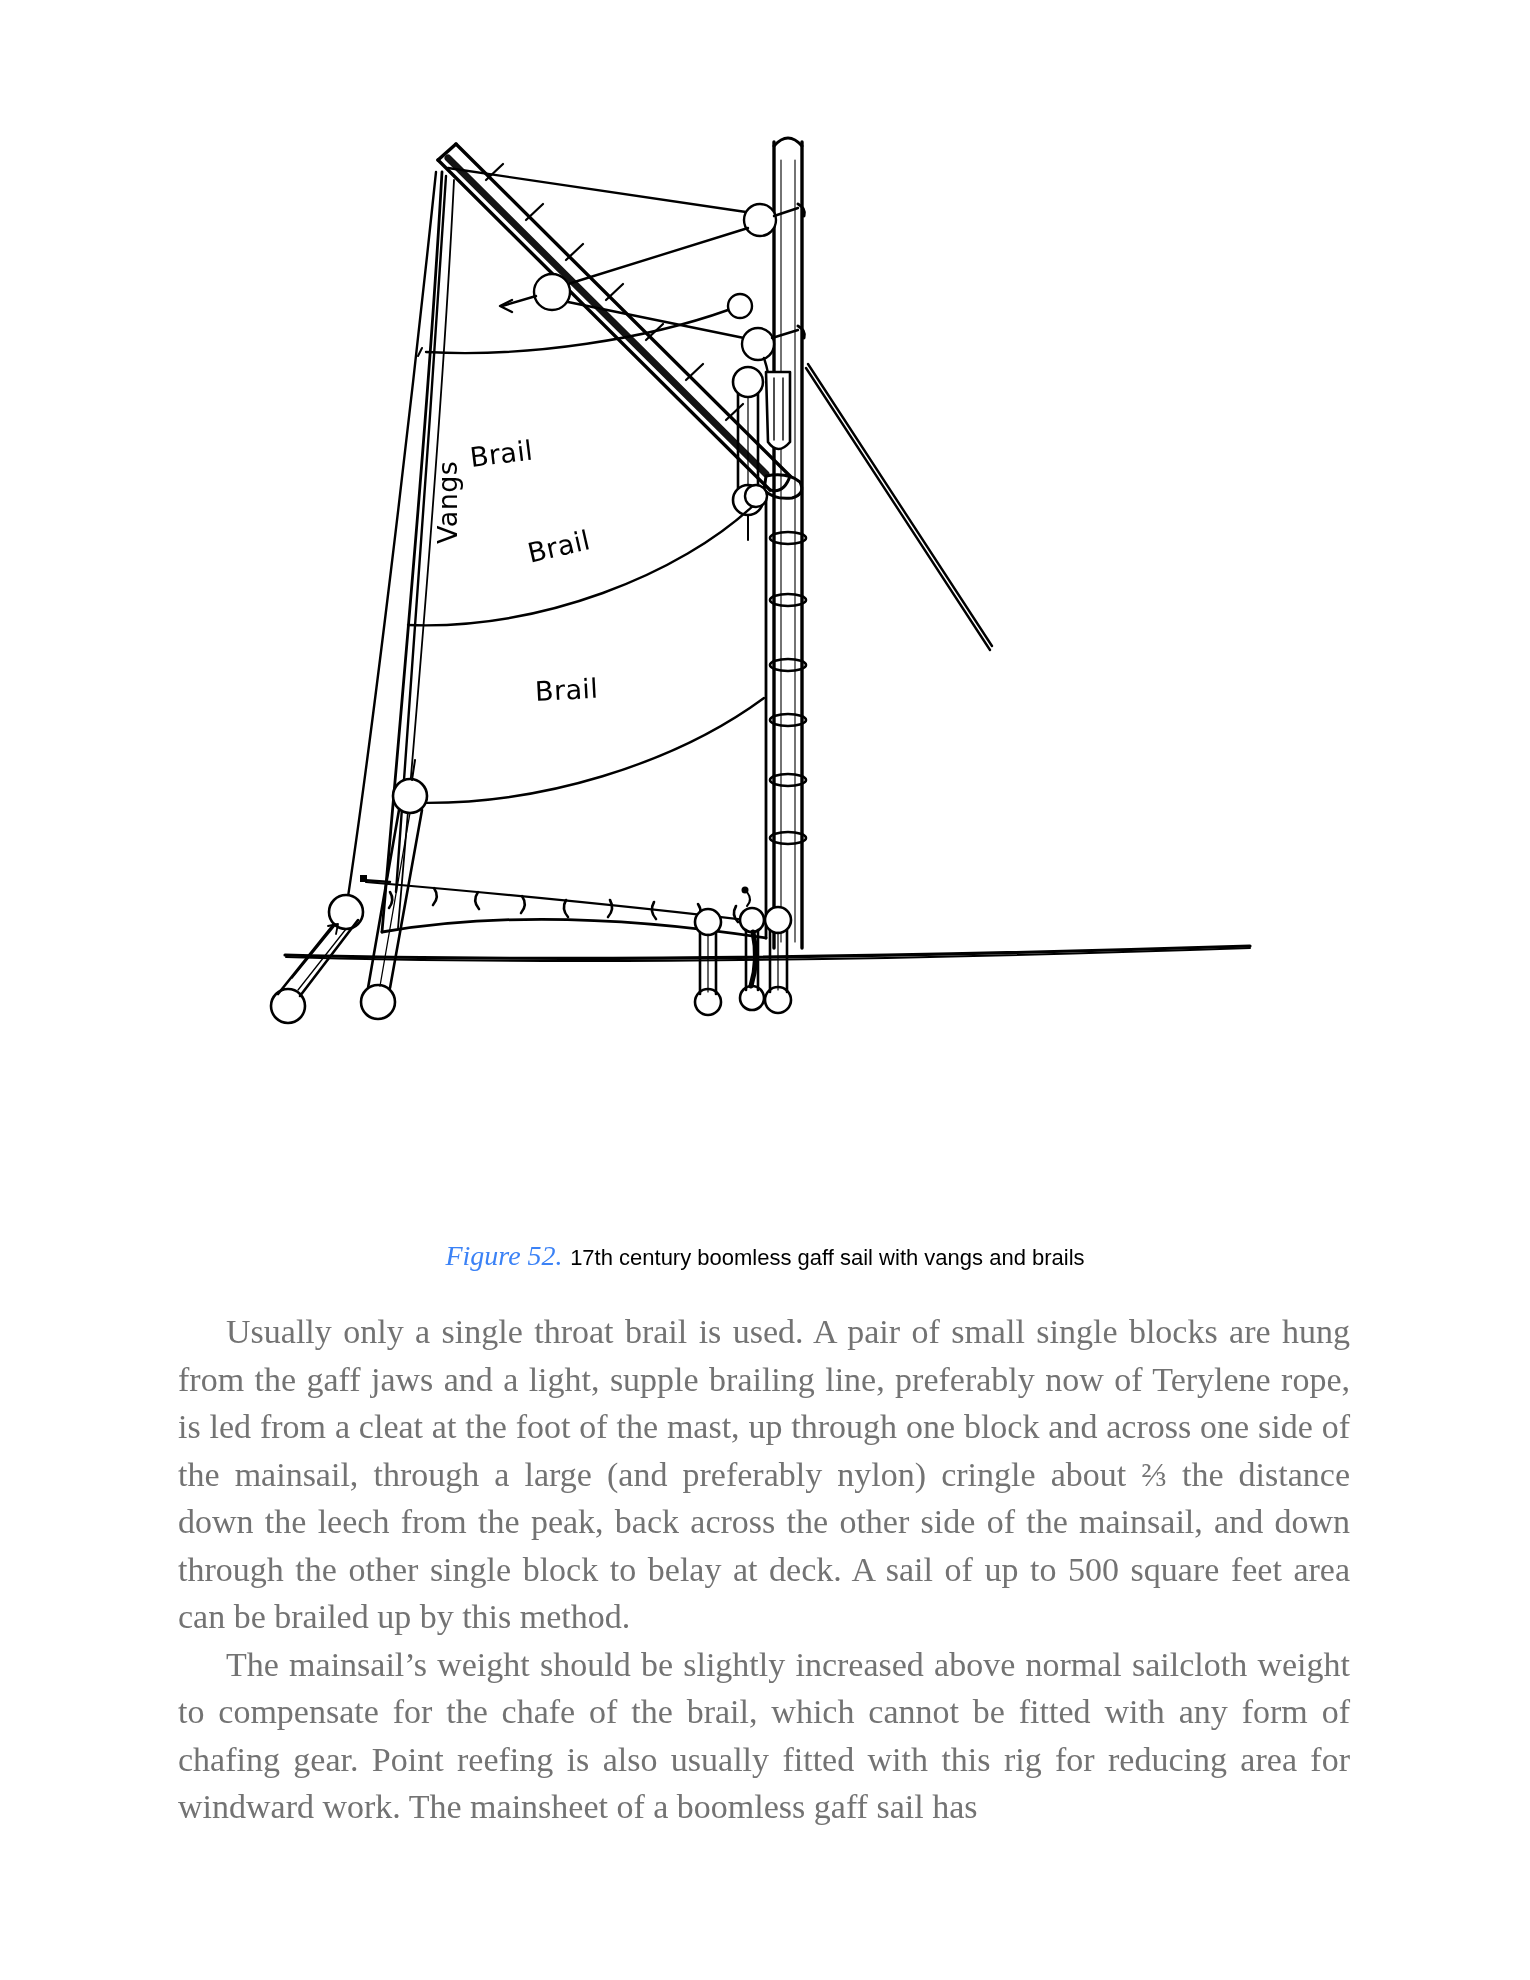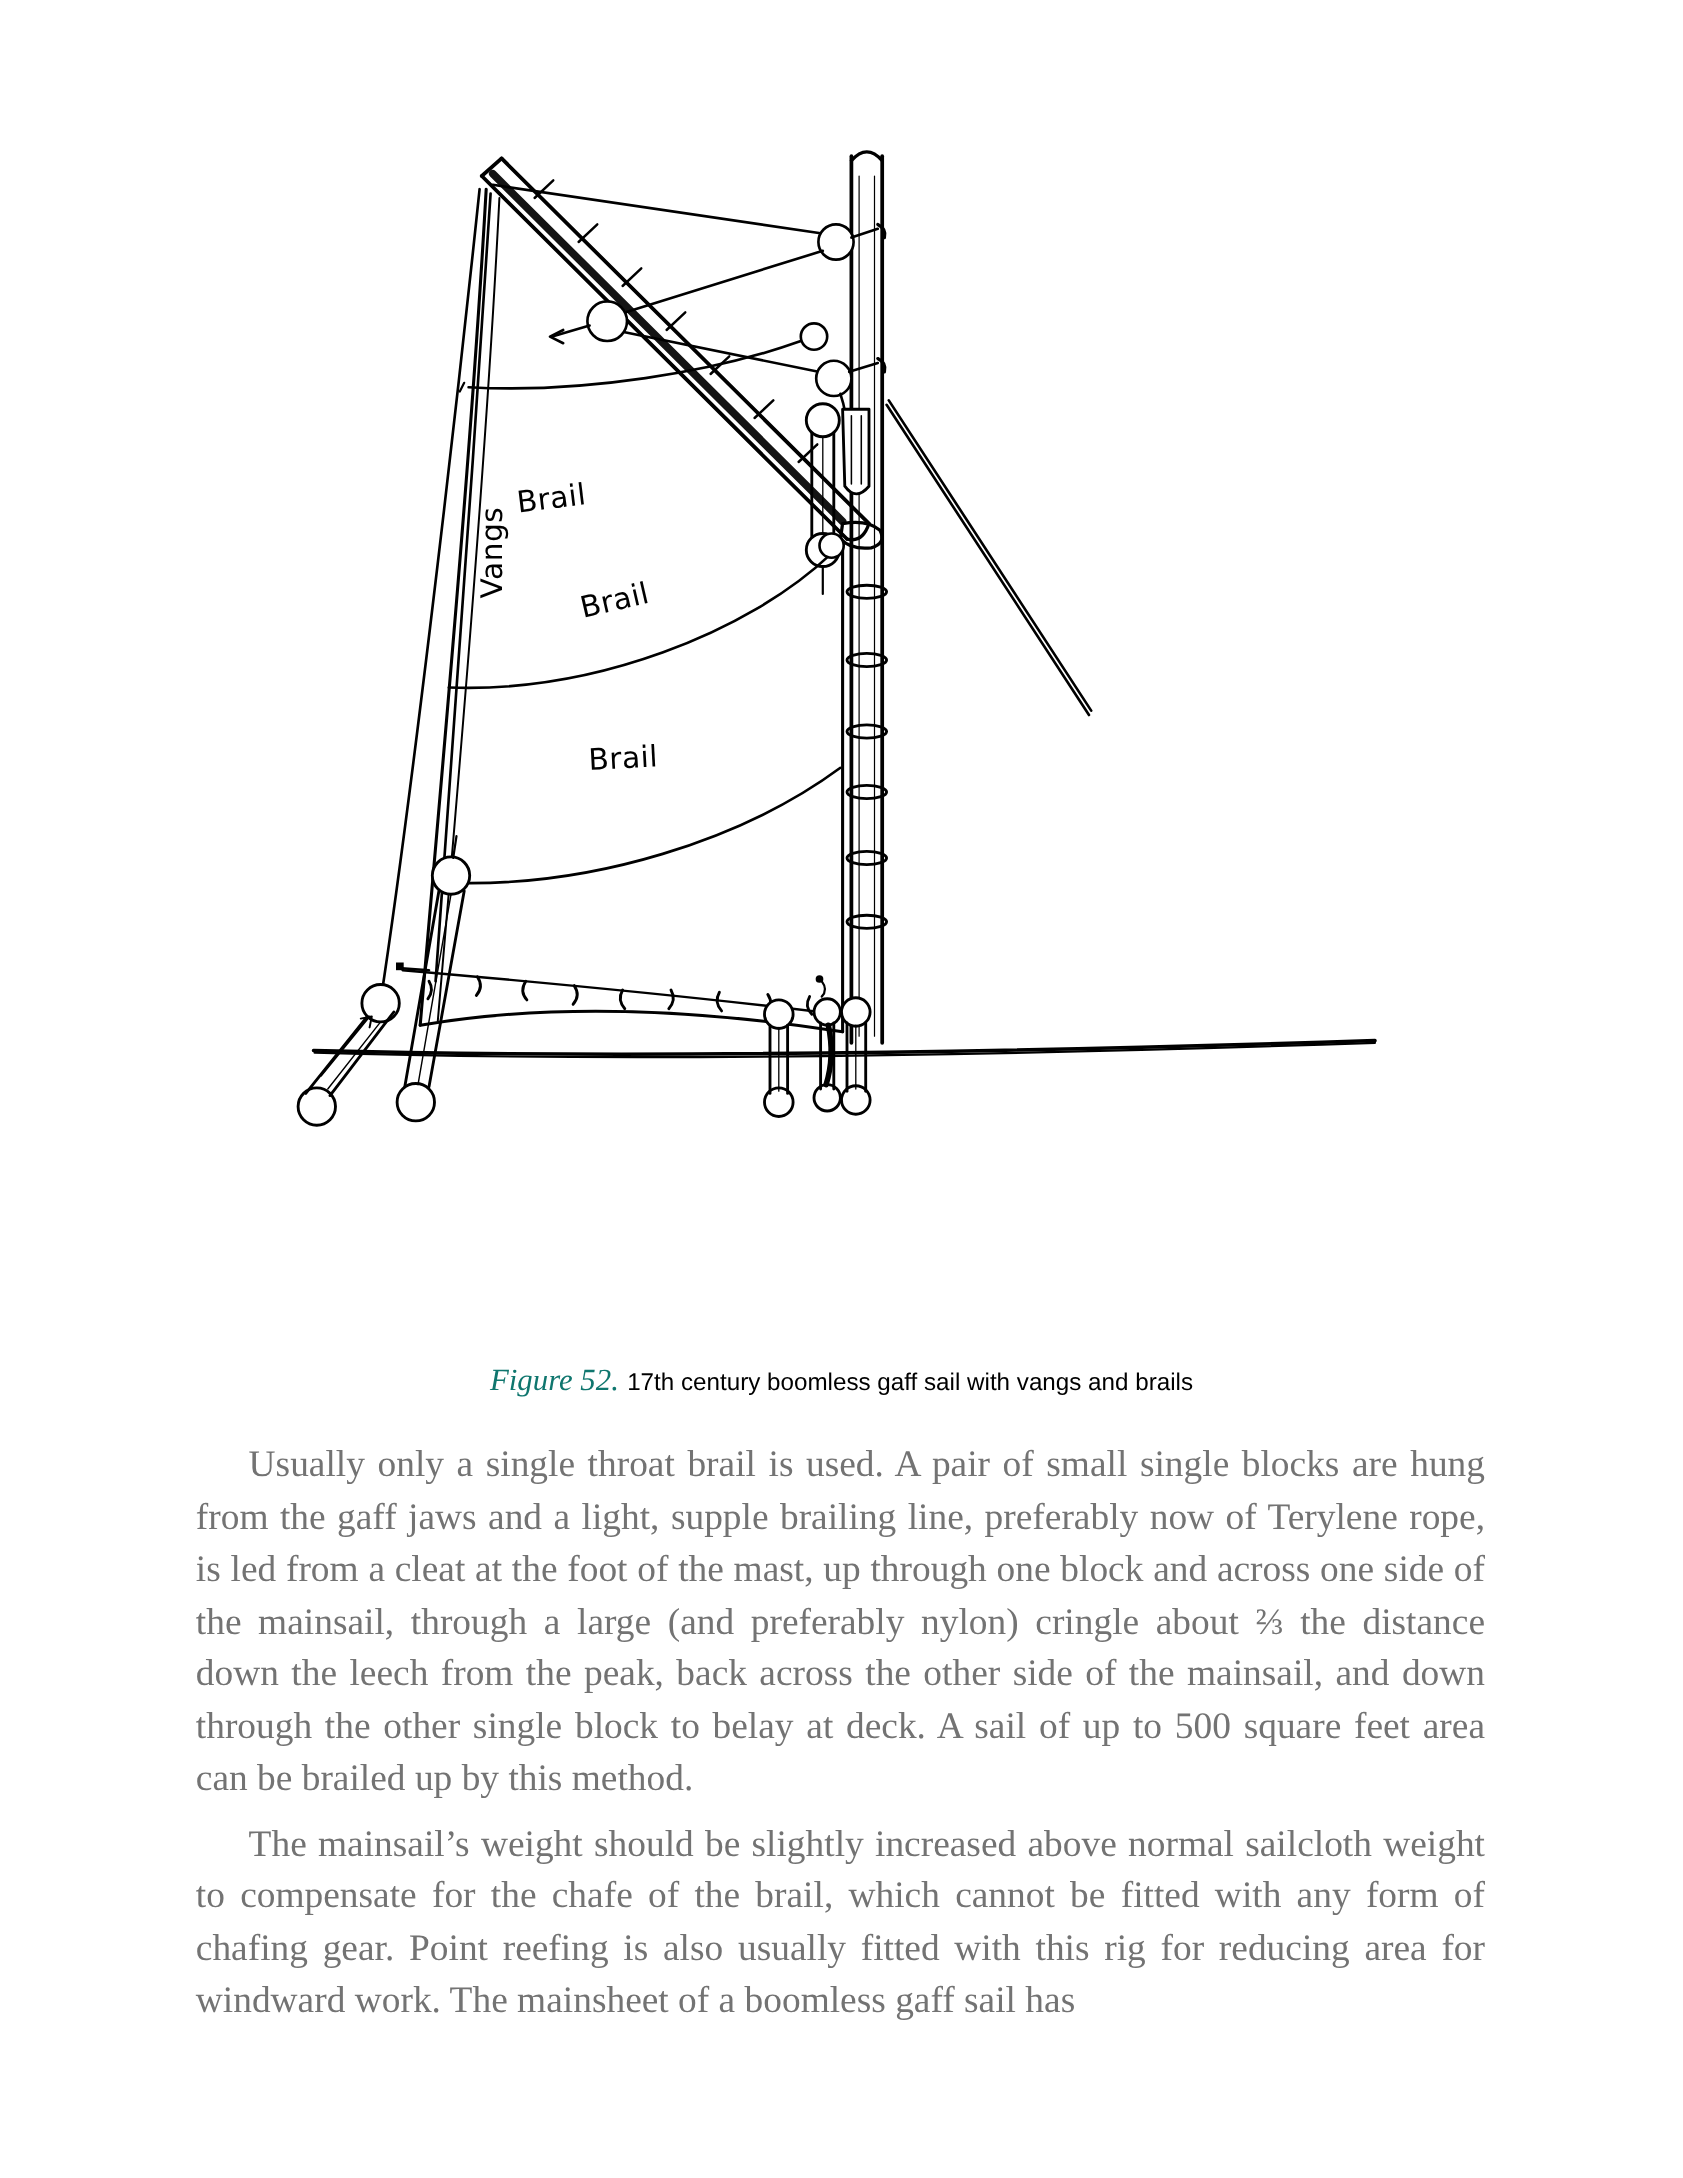--- a/index.html
+++ b/index.html
@@ -59,21 +59,21 @@
     left: 0;
     width: 1530px;
     text-align: center;
     font-size: 0;
     white-space: nowrap;
   }
   #caption .cap-fig {
     font-family: "Liberation Serif", serif;
     font-style: italic;
     font-size: 28px;
-    color: #0f766e;
+    color: #3b82f6;
   }
   #caption .cap-text {
     font-family: "Liberation Sans", sans-serif;
     font-size: 22px;
     color: #000;
   }
 
   
   #body-text {
     position: absolute;
@@ -85,21 +85,21 @@
     font-family: Liberation Serif, serif;
     font-size: 34px;
     line-height: 47.5px;
     text-align: justify;
     text-justify: inter-word;
     margin: 0;
     text-indent: 48px;
     color: #737373;
     hyphens: none;
   }
-  .para + .para { margin-top: 12px; }
+  .para + .para { margin-top: 0px; }
 </style>
 </head>
 <body>
 
 <div id="page">
 
   <div id="figure-block">
 
     <svg id="figure-svg" viewBox="0 0 1060 1130" preserveAspectRatio="xMidYMid meet">
       <g fill="none" stroke="#000" stroke-linecap="round" stroke-linejoin="round">

